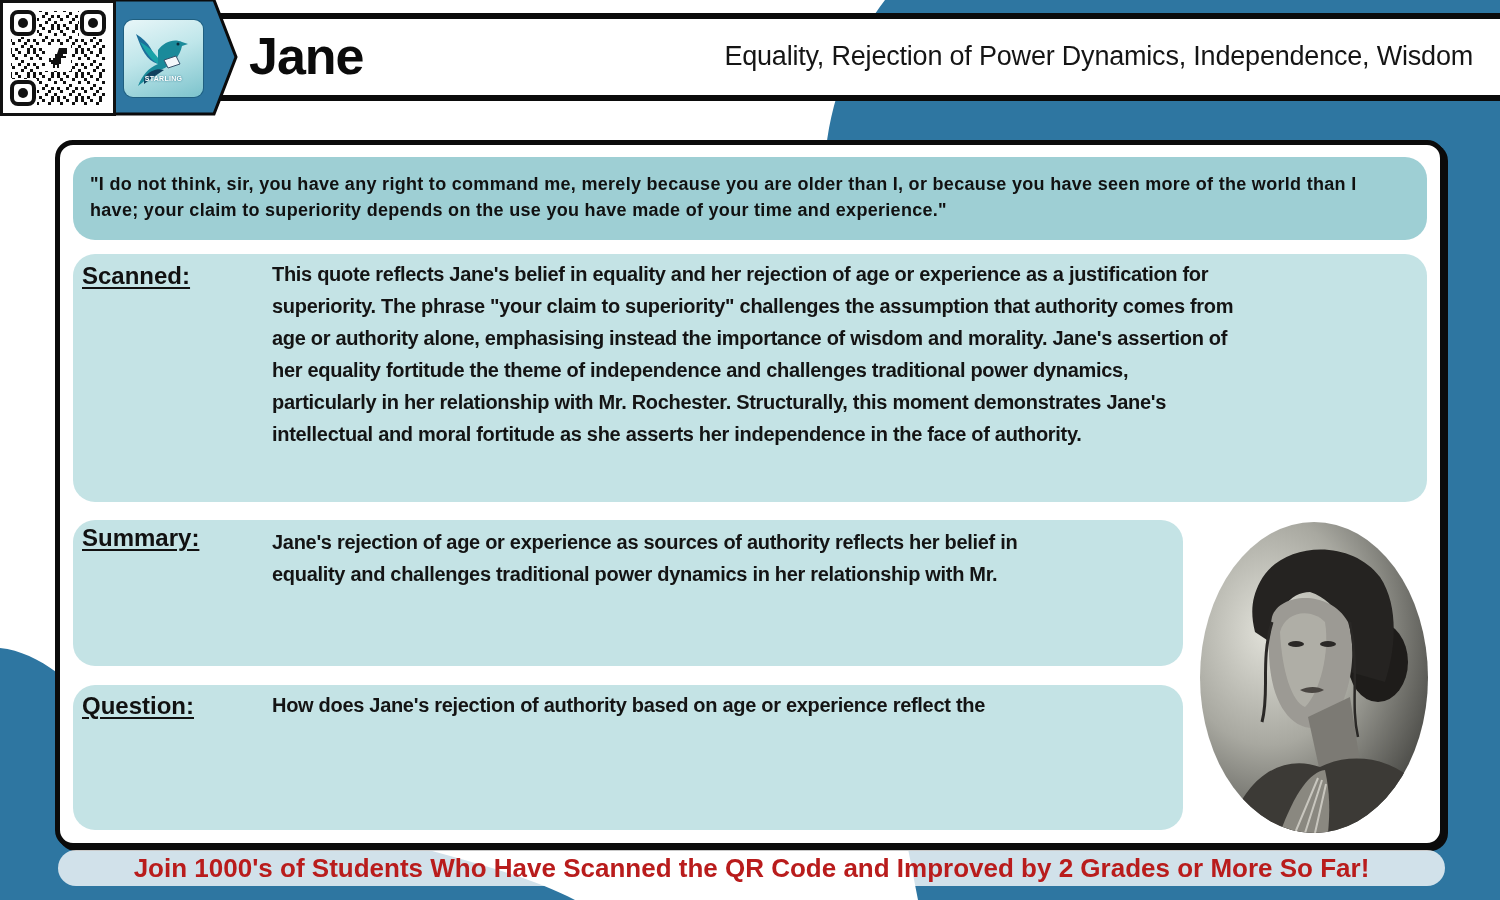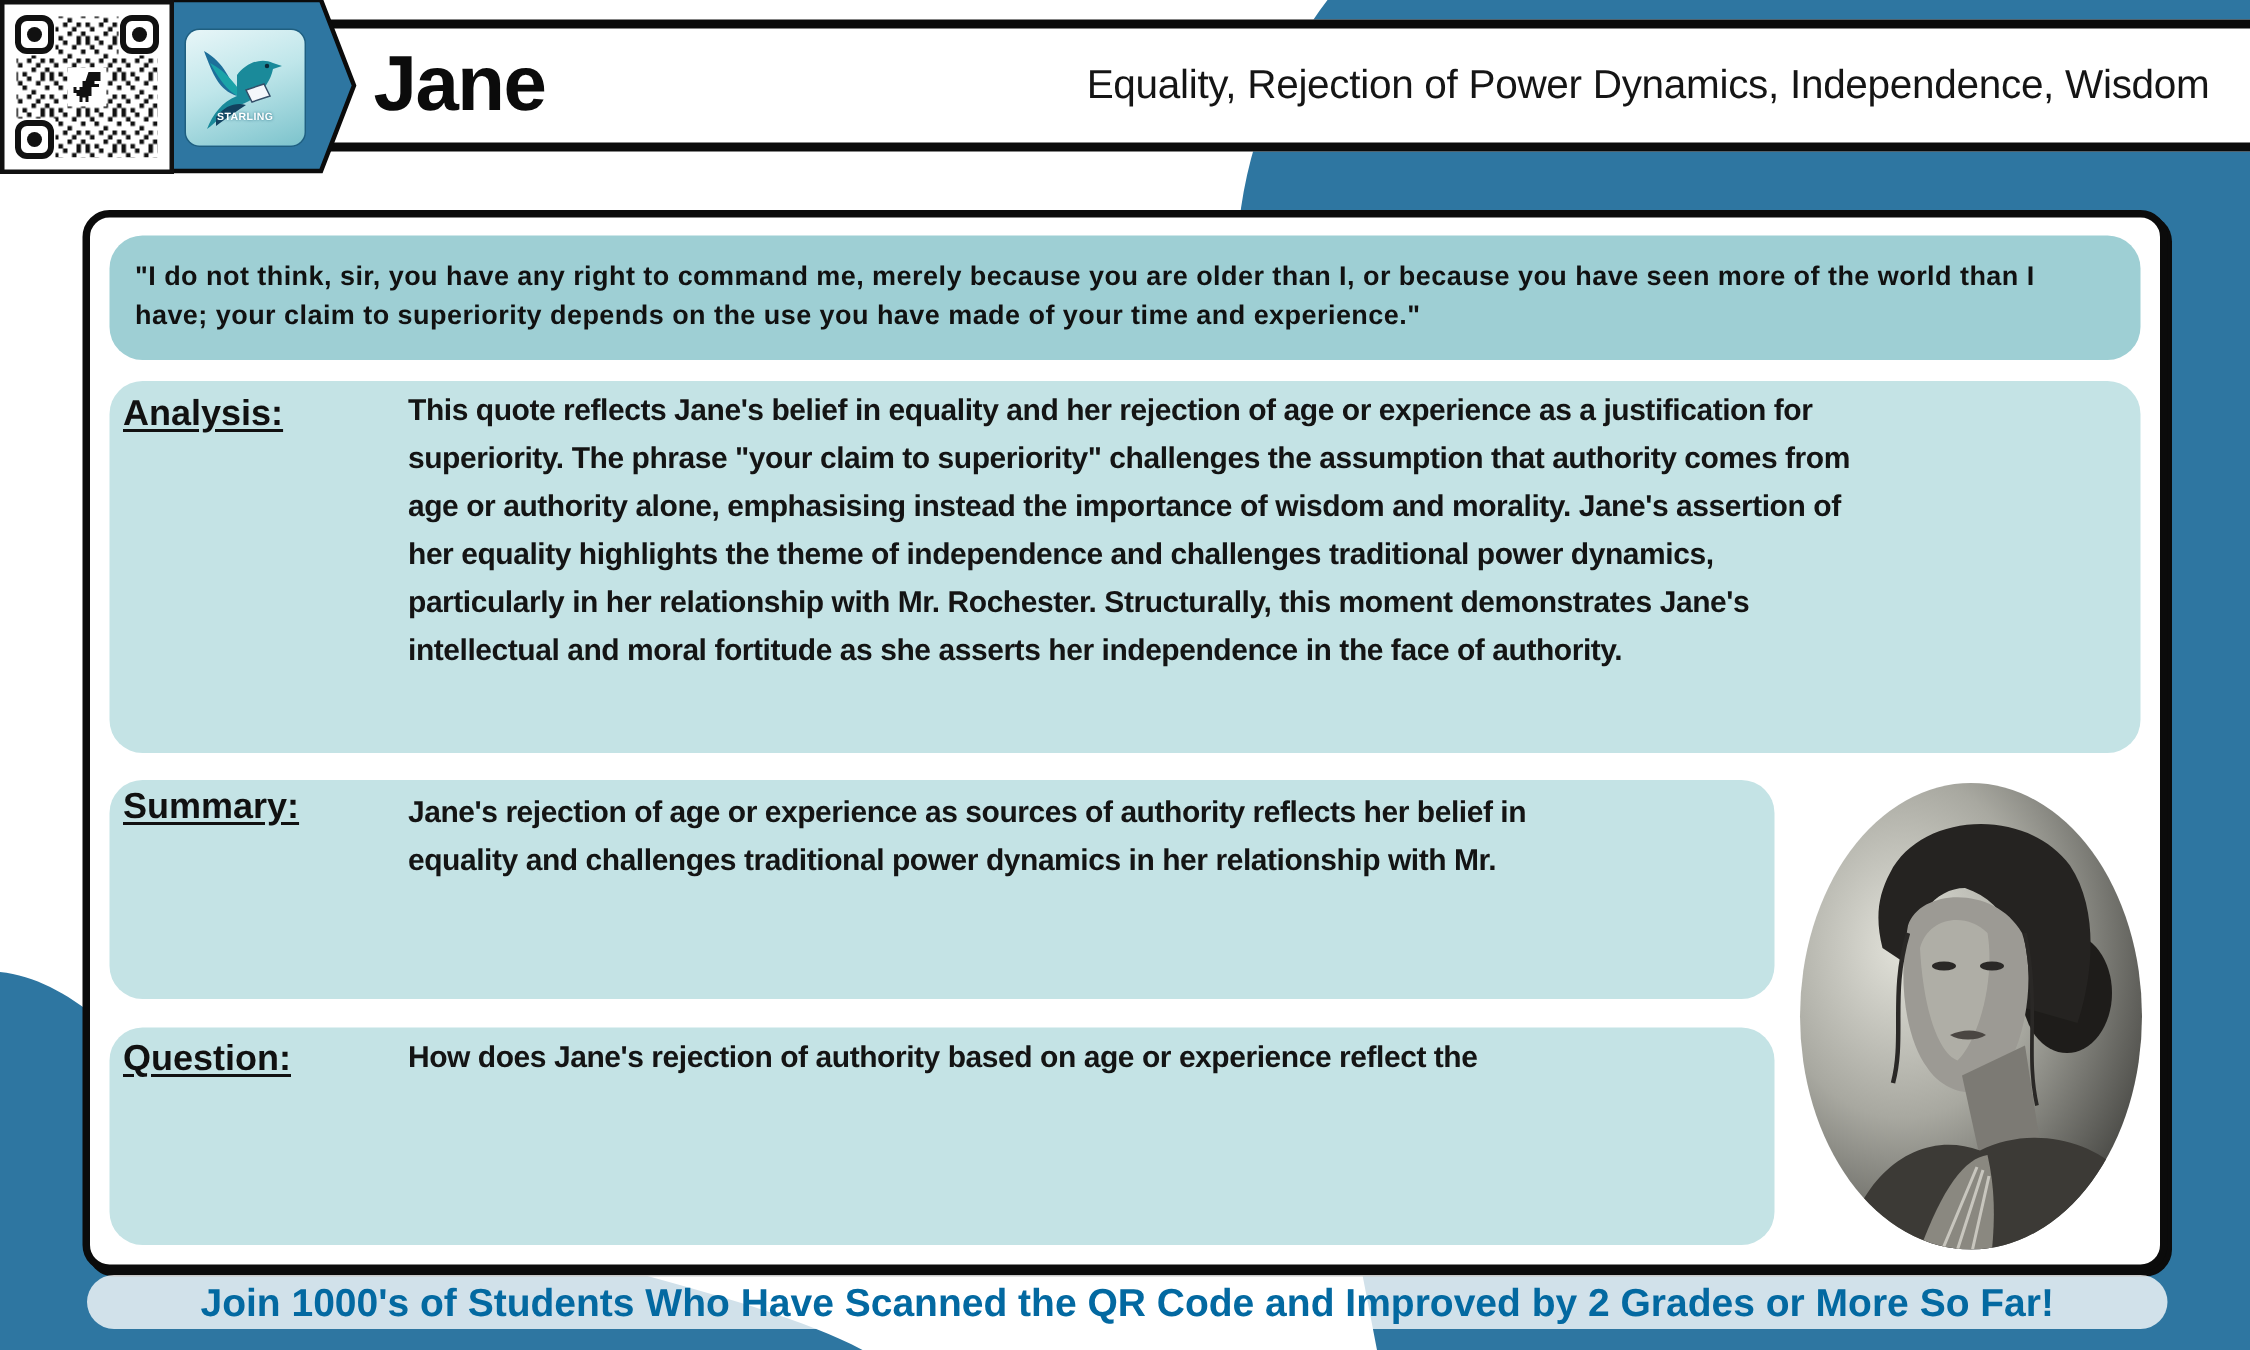--- a/index.html
+++ b/index.html
@@ -72,21 +72,21 @@
   .portrait {
     left: 1200px; top: 522px; width: 228px; height: 311px; border-radius: 50%;
     overflow: hidden; z-index: 3;
     background: radial-gradient(ellipse at 30% 35%, #e2e2da 0%, #a8a8a0 40%, #4a4a46 80%, #2a2a28 100%);
   }
 
   
   .footer {
     left: 58px; top: 850px; width: 1387px; height: 36px; border-radius: 18px;
     background: rgba(255,255,255,0.78); z-index: 3; text-align: center;
-    font-size: 26px; font-weight: bold; line-height: 36px; color: #0369a1; white-space: nowrap;
+    font-size: 26px; font-weight: bold; line-height: 36px; color: #b91c1c; white-space: nowrap;
   }
 </style>
 </head>
 <body>
 
 <svg id="bg" viewBox="0 0 1500 900" xmlns="http://www.w3.org/2000/svg">
   <path d="M885,0 L1500,0 L1500,900 L918,900 C880,700 815,420 826,150 C832,90 858,35 885,0 Z" fill="#2e76a1"></path>
   <path d="M0,648 C40,652 75,685 110,720 C260,830 470,845 575,900 L0,900 Z" fill="#2e76a1"></path>
 </svg>
 
@@ -162,26 +162,26 @@
 
 <div class="abs card"></div>
 
 <div class="abs box quote-box"></div>
 <div class="abs quote-text">
   <span class="line">"I do not think, sir, you have any right to command me, merely because you are older than I, or because you have seen more of the world than I</span>
   <span class="line">have; your claim to superiority depends on the use you have made of your time and experience."</span>
 </div>
 
 <div class="abs box analysis-box"></div>
-<div class="abs label" style="top:260px">Analysis:</div>
+<div class="abs label" style="top:260px">Scanned:</div>
 <div class="abs body-text" style="top:258px">
   <span class="line">This quote reflects Jane's belief in equality and her rejection of age or experience as a justification for</span>
   <span class="line">superiority. The phrase "your claim to superiority" challenges the assumption that authority comes from</span>
   <span class="line">age or authority alone, emphasising instead the importance of wisdom and morality. Jane's assertion of</span>
-  <span class="line">her equality highlights the theme of independence and challenges traditional power dynamics,</span>
+  <span class="line">her equality fortitude the theme of independence and challenges traditional power dynamics,</span>
   <span class="line">particularly in her relationship with Mr. Rochester. Structurally, this moment demonstrates Jane's</span>
   <span class="line">intellectual and moral fortitude as she asserts her independence in the face of authority.</span>
 </div>
 
 <div class="abs box summary-box"></div>
 <div class="abs label" style="top:522px">Summary:</div>
 <div class="abs body-text" style="top:526px">
   <span class="line">Jane's rejection of age or experience as sources of authority reflects her belief in</span>
   <span class="line">equality and challenges traditional power dynamics in her relationship with Mr.</span>
 </div>

